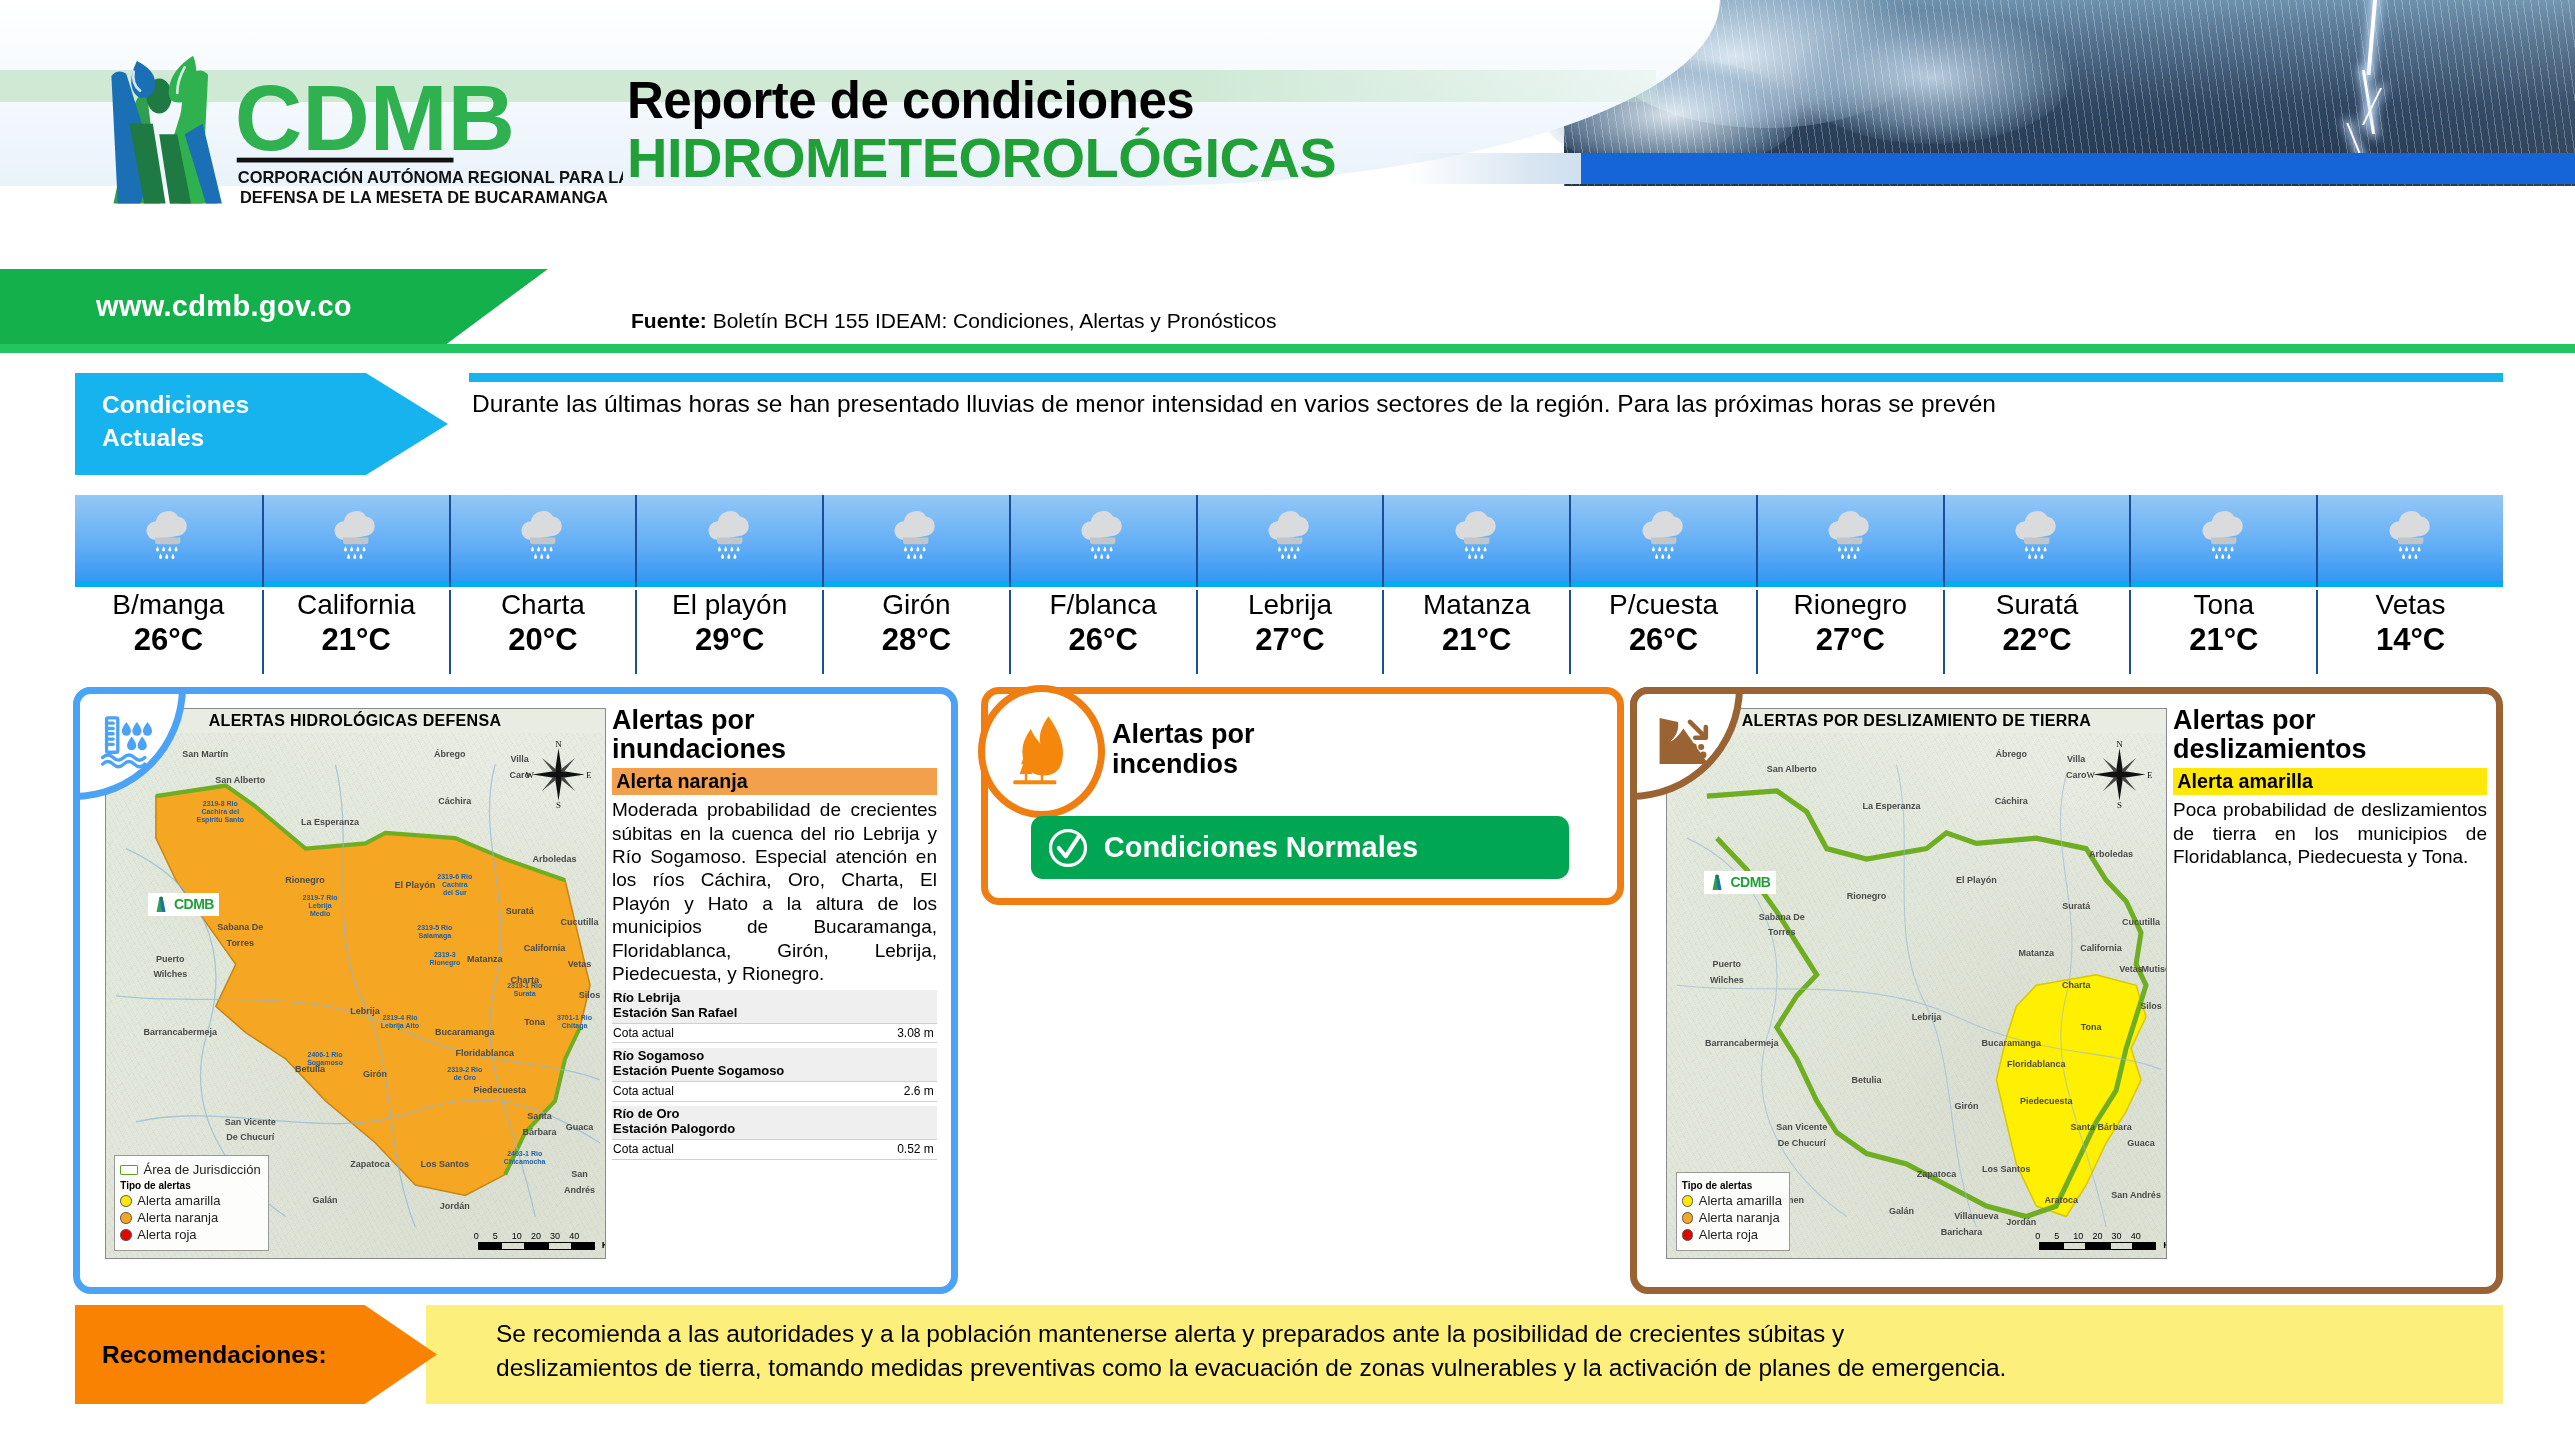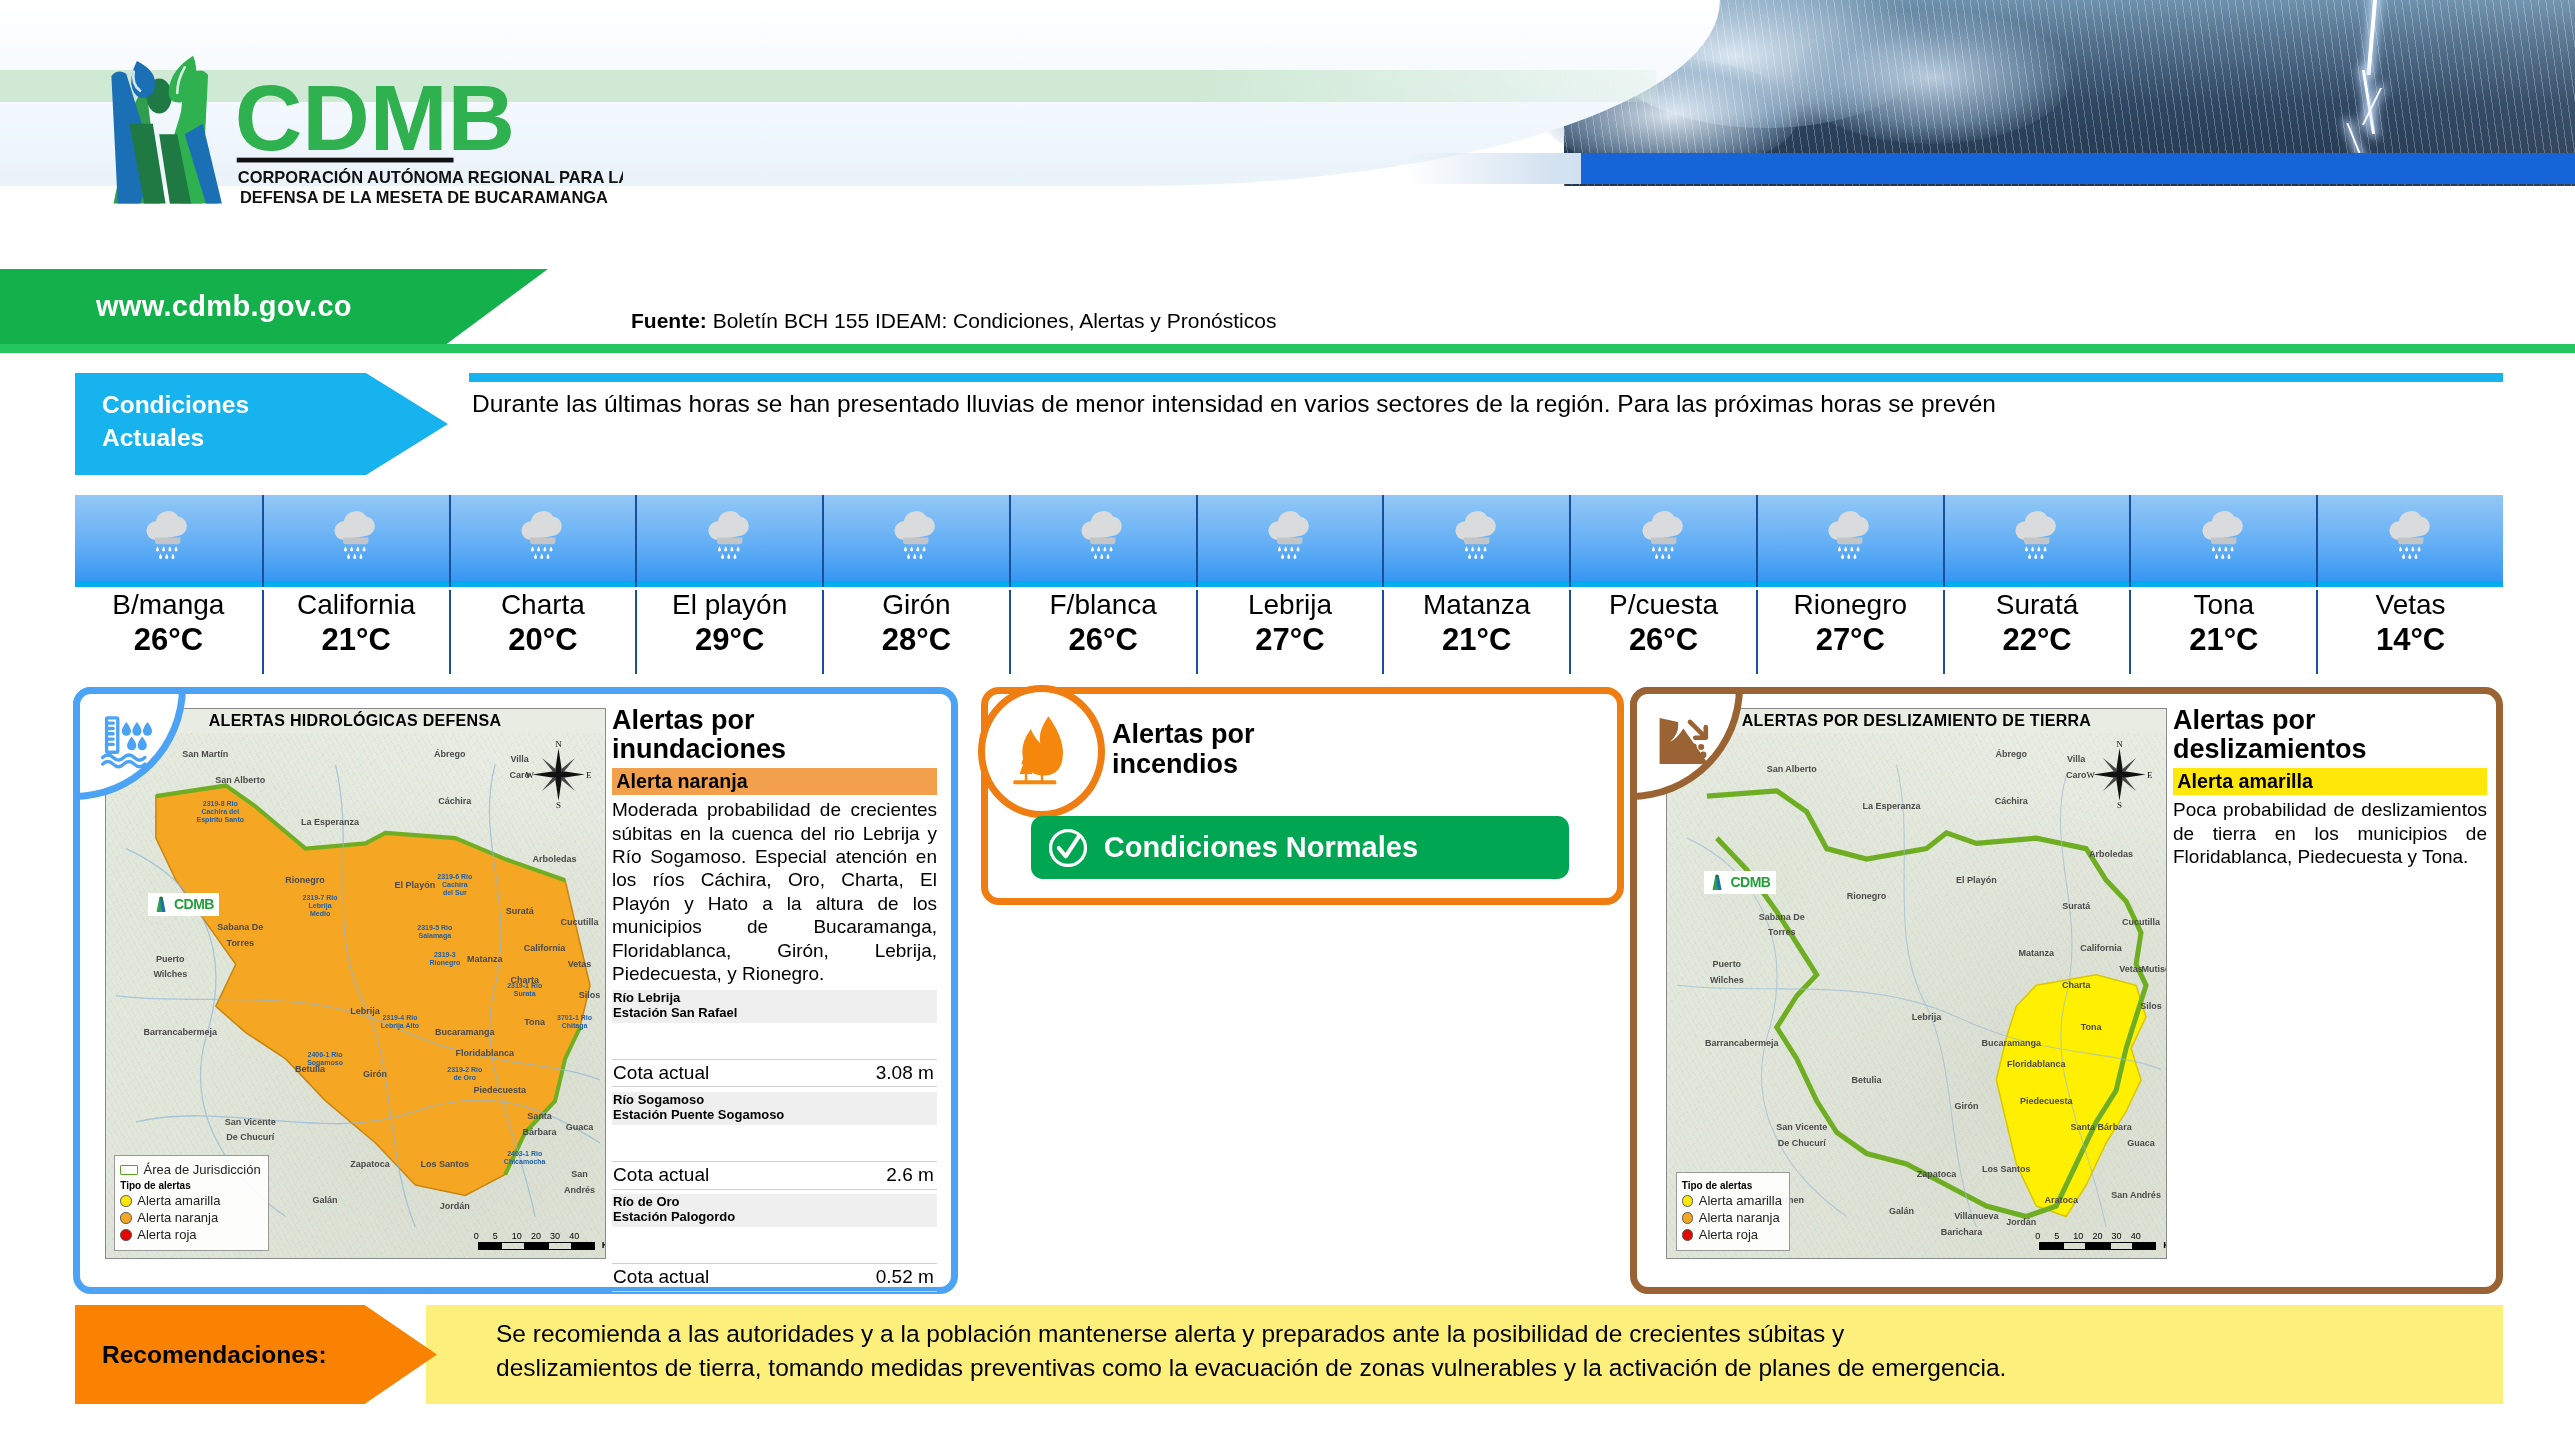--- a/index.html
+++ b/index.html
@@ -192,21 +192,21 @@
   .chip { margin-top: 4.3px; padding: 2.1px 4.3px; font-size: 19.7px; font-weight:bold; color:#000; }
   .chip-orange { background:#F2A04B; }
   .chip-yellow { background:#FFE70A; }
   .panel-p { margin-top: 3.2px; font-size: 19px; color:#000; line-height: 1.23; text-align: justify; }
 
   .station { margin-top: 4.3px; }
   .station .sh { background:#efefef; font-size: 13px; font-weight:bold; color:#000; line-height: 1.15; padding: 1.1px 1.1px 2.1px; }
   .station .srow {
     display:flex; justify-content:space-between; align-items:center;
     border-top: 1.1px solid #cfcfcf; border-bottom: 1.1px solid #cfcfcf;
-    font-size: 19px; color:#000; padding: 2.1px 3.2px 2.7px 1.1px; margin-top: 36px;
+    font-size: 12px; color:#000; padding: 2.1px 3.2px 2.7px 1.1px;
   }
 
   .fire-title { position:absolute; left: 124px; top: 24.5px; font-size: 27px; font-weight:bold; color:#000; line-height: 1.12; }
   .fire-status {
     position:absolute; left: 43px; top: 122px; width: 538px; height: 63px;
     background:#00a651; border-radius: 11.7px; display:flex; align-items:center; gap: 12.8px; padding-left: 14px;
   }
   .fire-status .txt { color:#fff; font-size: 29px; font-weight:bold; white-space:nowrap; }
 
   
@@ -263,20 +263,24 @@
           <path d="M212 22 Q170 48 166 86 Q164 112 188 110 Q214 106 218 70 Q220 42 212 22 Z" fill="#2fb14f"></path>
           <path d="M196 44 Q182 68 182 92" stroke="#d6f0de" stroke-width="5" fill="none" stroke-linecap="round"></path>
         </g>
         <text x="290" y="200" font-family="Liberation Sans, sans-serif" font-size="176" font-weight="bold" fill="#2fb14f">CDMB</text>
         <rect x="294" y="214" width="408" height="9" fill="#111"></rect>
         <text x="296" y="262" font-family="Liberation Sans, sans-serif" font-size="31" font-weight="bold" fill="#111">CORPORACIÓN AUTÓNOMA REGIONAL PARA LA</text>
         <text x="300" y="300" font-family="Liberation Sans, sans-serif" font-size="31" font-weight="bold" fill="#111">DEFENSA DE LA MESETA DE BUCARAMANGA</text>
       </svg>
     </div>
 
+    <div class="title-wrap">
+      <div class="title-line1">Reporte de condiciones</div>
+      <div class="title-line2">HIDROMETEOROLÓGICAS</div>
+    </div>
   </div>
 
   <div class="greenbar">
     <div class="sheet"></div>
     <div class="tab">
       <span>www.cdmb.gov.co</span>
     </div>
     <div class="rule"></div>
   </div>
   <div class="fuente">

